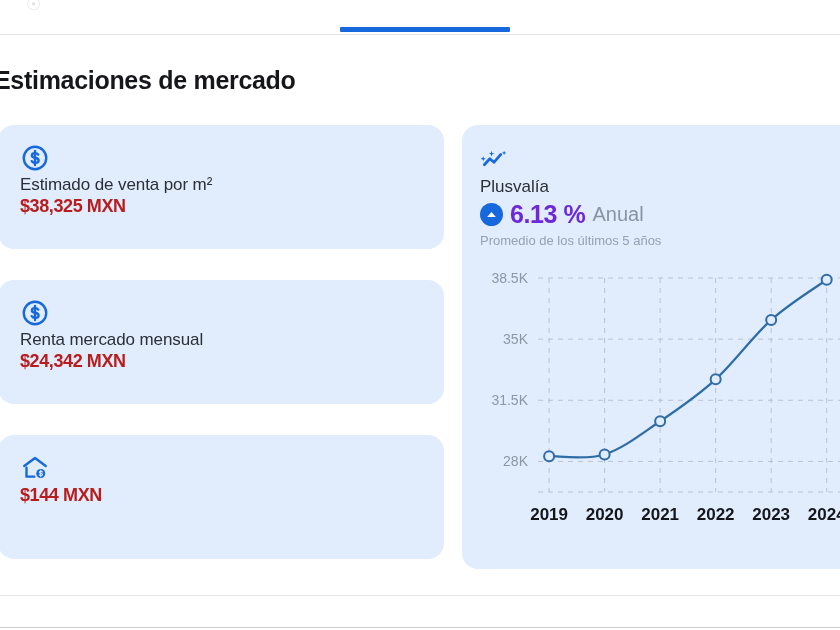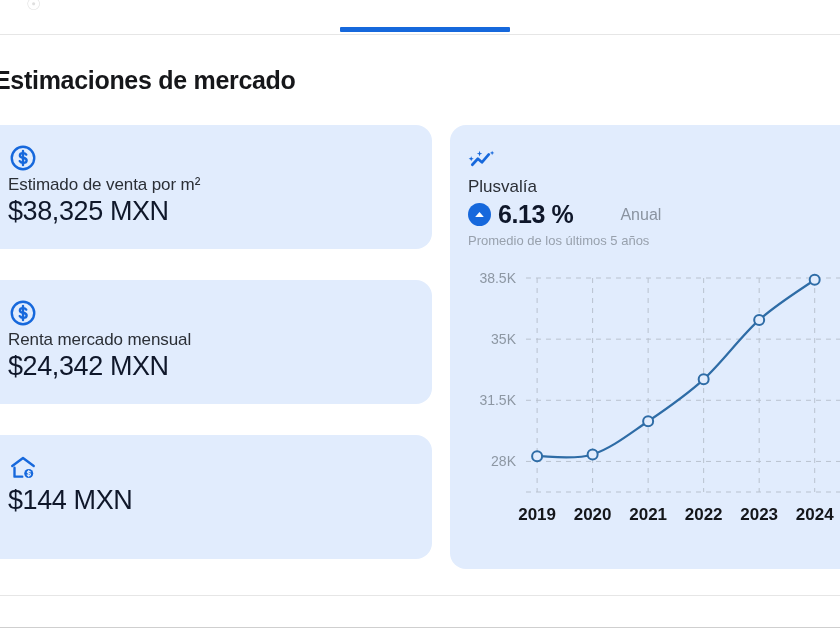--- a/index.html
+++ b/index.html
@@ -52,21 +52,21 @@
     top: 66px;
     font-size: 25px;
     font-weight: 700;
     letter-spacing: -0.3px;
     color: #16171a;
   }
 
   
   .content {
     position: absolute;
-    left: 4px; top: 125px;
+    left: 16px; top: 125px;
     width: 680px;
     height: 450px;
   }
 
   .left-col {
     position: absolute;
     left: -18px;
     top: 0;
     width: 446px;
   }
@@ -86,23 +86,23 @@
     display: block;
     color: #1668dc;
   }
   .stat-label {
     font-size: 17px;
     color: #2b2f36;
     letter-spacing: -0.1px;
     margin-bottom: 1px;
   }
   .stat-value {
-    font-size: 27px;
-    font-weight: 400;
-    color: #0f172a;
+    font-size: 18px;
+    font-weight: 700;
+    color: #b91c1c;
     letter-spacing: -0.4px;
   }
 
   
   .right-panel {
     position: absolute;
     left: 446px;
     top: 0;
     width: 410px;
     height: 444px;
@@ -134,26 +134,25 @@
     background: #1668dc;
     display: inline-flex;
     align-items: center;
     justify-content: center;
     flex: 0 0 auto;
   }
   .panel-rate {
     font-size: 25px;
     font-weight: 700;
     letter-spacing: -0.4px;
-    color: #0f172a;
+    color: #6d28d9;
   }
   .panel-rate-unit {
-    font-size: 16px;
+    font-size: 20px;
     color: #8a93a0;
-    margin-left: 40px;
   }
   .panel-sub {
     font-size: 13px;
     color: #98a1ad;
   }
 
   .chart-wrap {
     position: relative;
     width: 392px;
     height: 300px;

